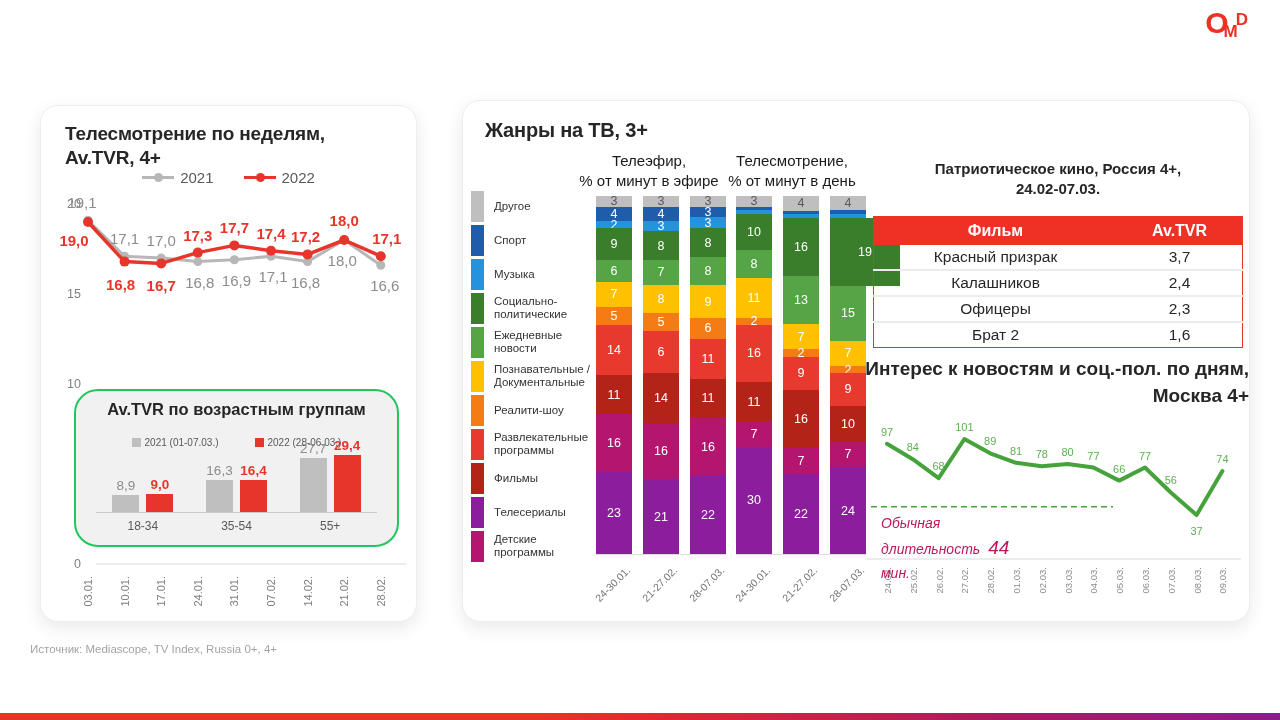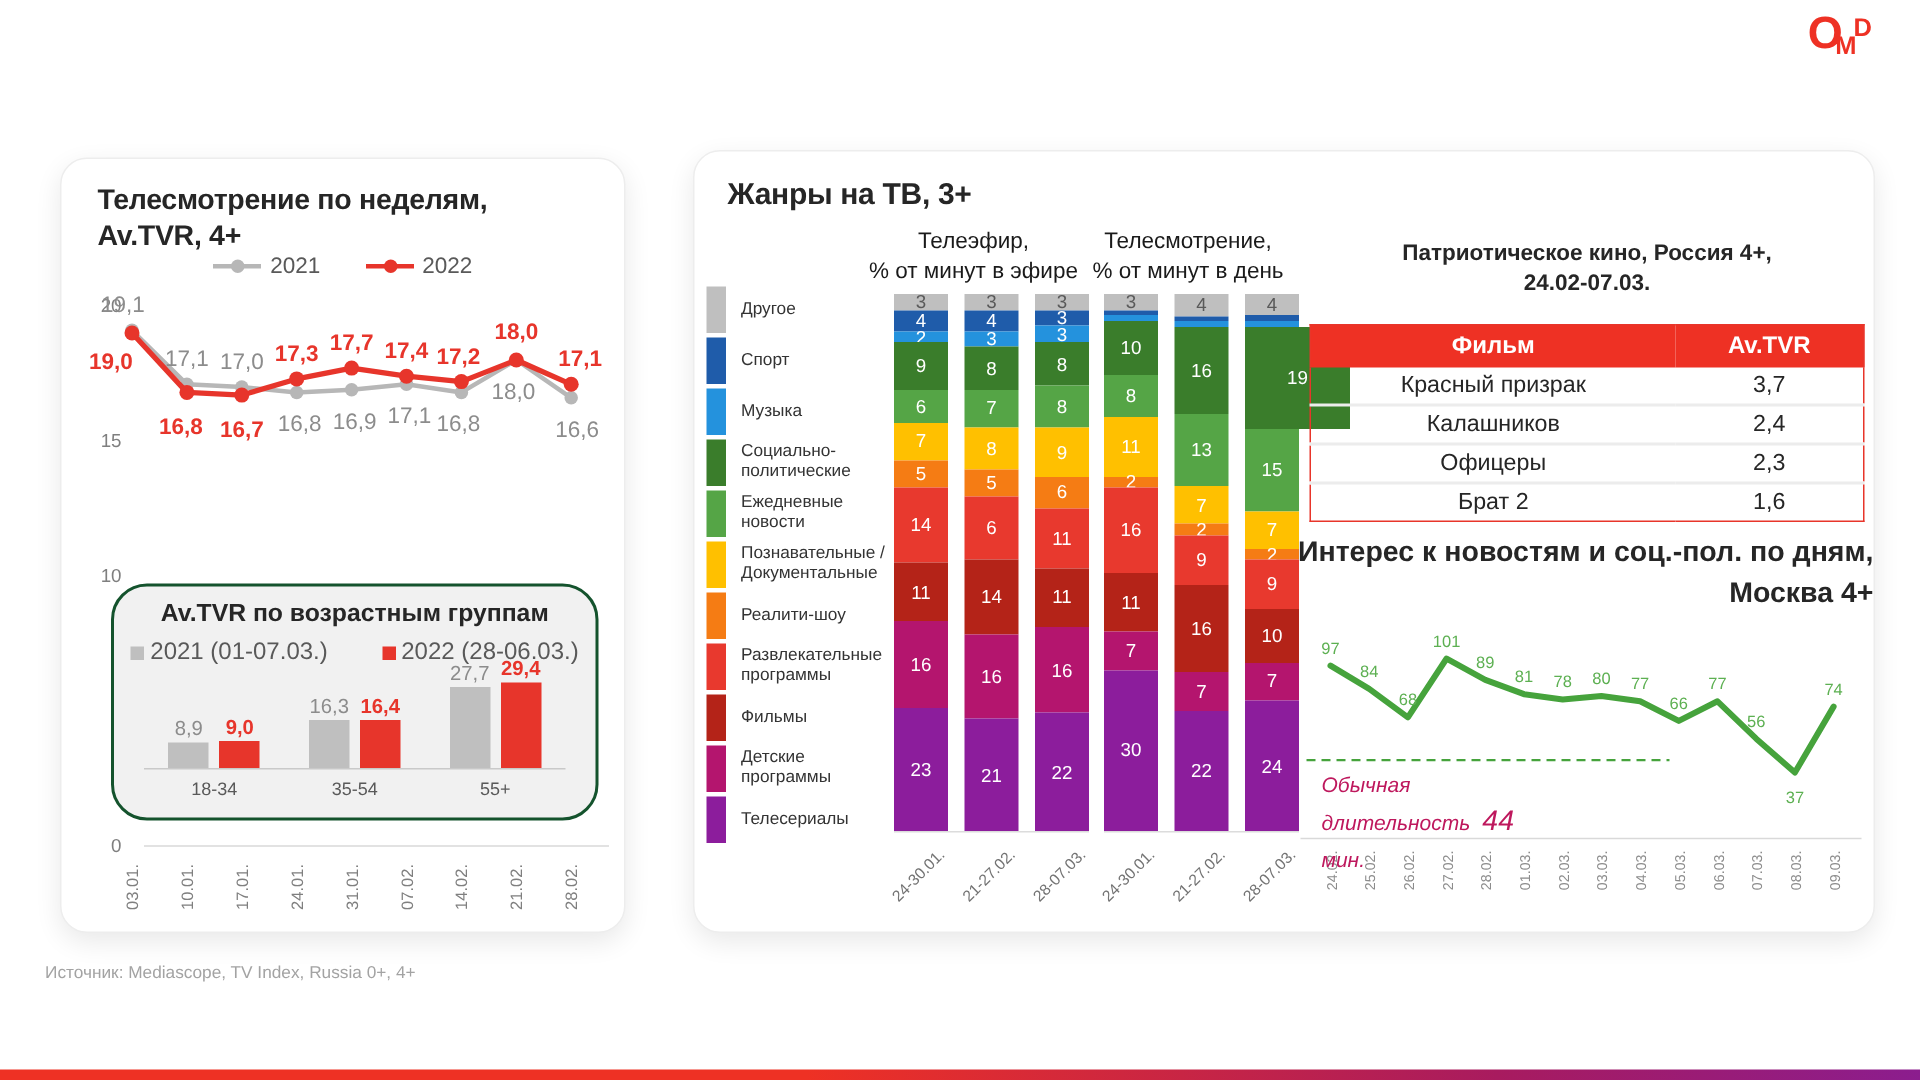--- a/index.html
+++ b/index.html
@@ -22,24 +22,24 @@
   #weekly-legend{position:absolute;left:0;right:0;top:63px;display:flex;justify-content:center;gap:30px;z-index:3;}
   .wleg-item{display:flex;align-items:center;gap:6px;font-size:15px;color:#595959;}
   .wleg-line{width:32px;height:3px;position:relative;}
   .wleg-line i{position:absolute;width:9px;height:9px;border-radius:50%;left:12px;top:-3px;}
 
   #weekly-svg{position:absolute;left:0;top:0;z-index:1;}
 
   
   #age-inset{
     position:absolute;left:33px;top:283px;width:325px;height:158px;z-index:2;
-    background:#f1f1f1;border:2px solid #14532d;border-radius:24px;box-sizing:border-box;
+    background:#f1f1f1;border:2px solid #22c55e;border-radius:24px;box-sizing:border-box;
   }
   #age-title{text-align:center;margin-top:9px;font-size:16.5px;font-weight:bold;}
-  #age-legend{display:flex;justify-content:center;gap:36px;margin-top:7px;font-size:16px;color:#595959;}
+  #age-legend{display:flex;justify-content:center;gap:36px;margin-top:18px;font-size:10px;color:#595959;}
   .aleg-item{display:flex;align-items:center;gap:4px;}
   .aleg-chip{width:9px;height:9px;display:inline-block;}
   #age-bars{position:absolute;left:20px;right:20px;bottom:32px;height:80px;
     border-bottom:1px solid #c9c9c9;display:flex;}
   .age-group{flex:1;display:flex;justify-content:center;align-items:flex-end;gap:7px;}
   .age-col{display:flex;flex-direction:column;align-items:center;justify-content:flex-end;}
   .age-val{font-size:13.5px;margin-bottom:2px;color:#8c8c8c;}
   .age-val.red{color:#e7352b;font-weight:bold;}
   .age-bar{width:27px;}
   #age-cats{position:absolute;left:20px;right:20px;bottom:12px;display:flex;}
@@ -260,26 +260,26 @@
       </div>
       <div class="gleg-item">
         <span class="gleg-chip" style="background: rgb(232, 57, 46);"></span>
         <span class="gleg-label">Развлекательные программы</span>
       </div>
       <div class="gleg-item">
         <span class="gleg-chip" style="background: rgb(180, 35, 24);"></span>
         <span class="gleg-label">Фильмы</span>
       </div>
       <div class="gleg-item">
+        <span class="gleg-chip" style="background: rgb(140, 29, 156);"></span>
+        <span class="gleg-label">Телесериалы</span>
+      </div>
+      <div class="gleg-item">
         <span class="gleg-chip" style="background: rgb(180, 21, 110);"></span>
         <span class="gleg-label">Детские программы</span>
-      </div>
-      <div class="gleg-item">
-        <span class="gleg-chip" style="background: rgb(140, 29, 156);"></span>
-        <span class="gleg-label">Телесериалы</span>
       </div>
     </div>
 
   <div id="hdr-air" class="group-header">
     <div>Телеэфир,</div>
     <div>% от минут в эфире</div>
   </div>
   <div id="hdr-watch" class="group-header">
     <div>Телесмотрение,</div>
     <div>% от минут в день</div>

